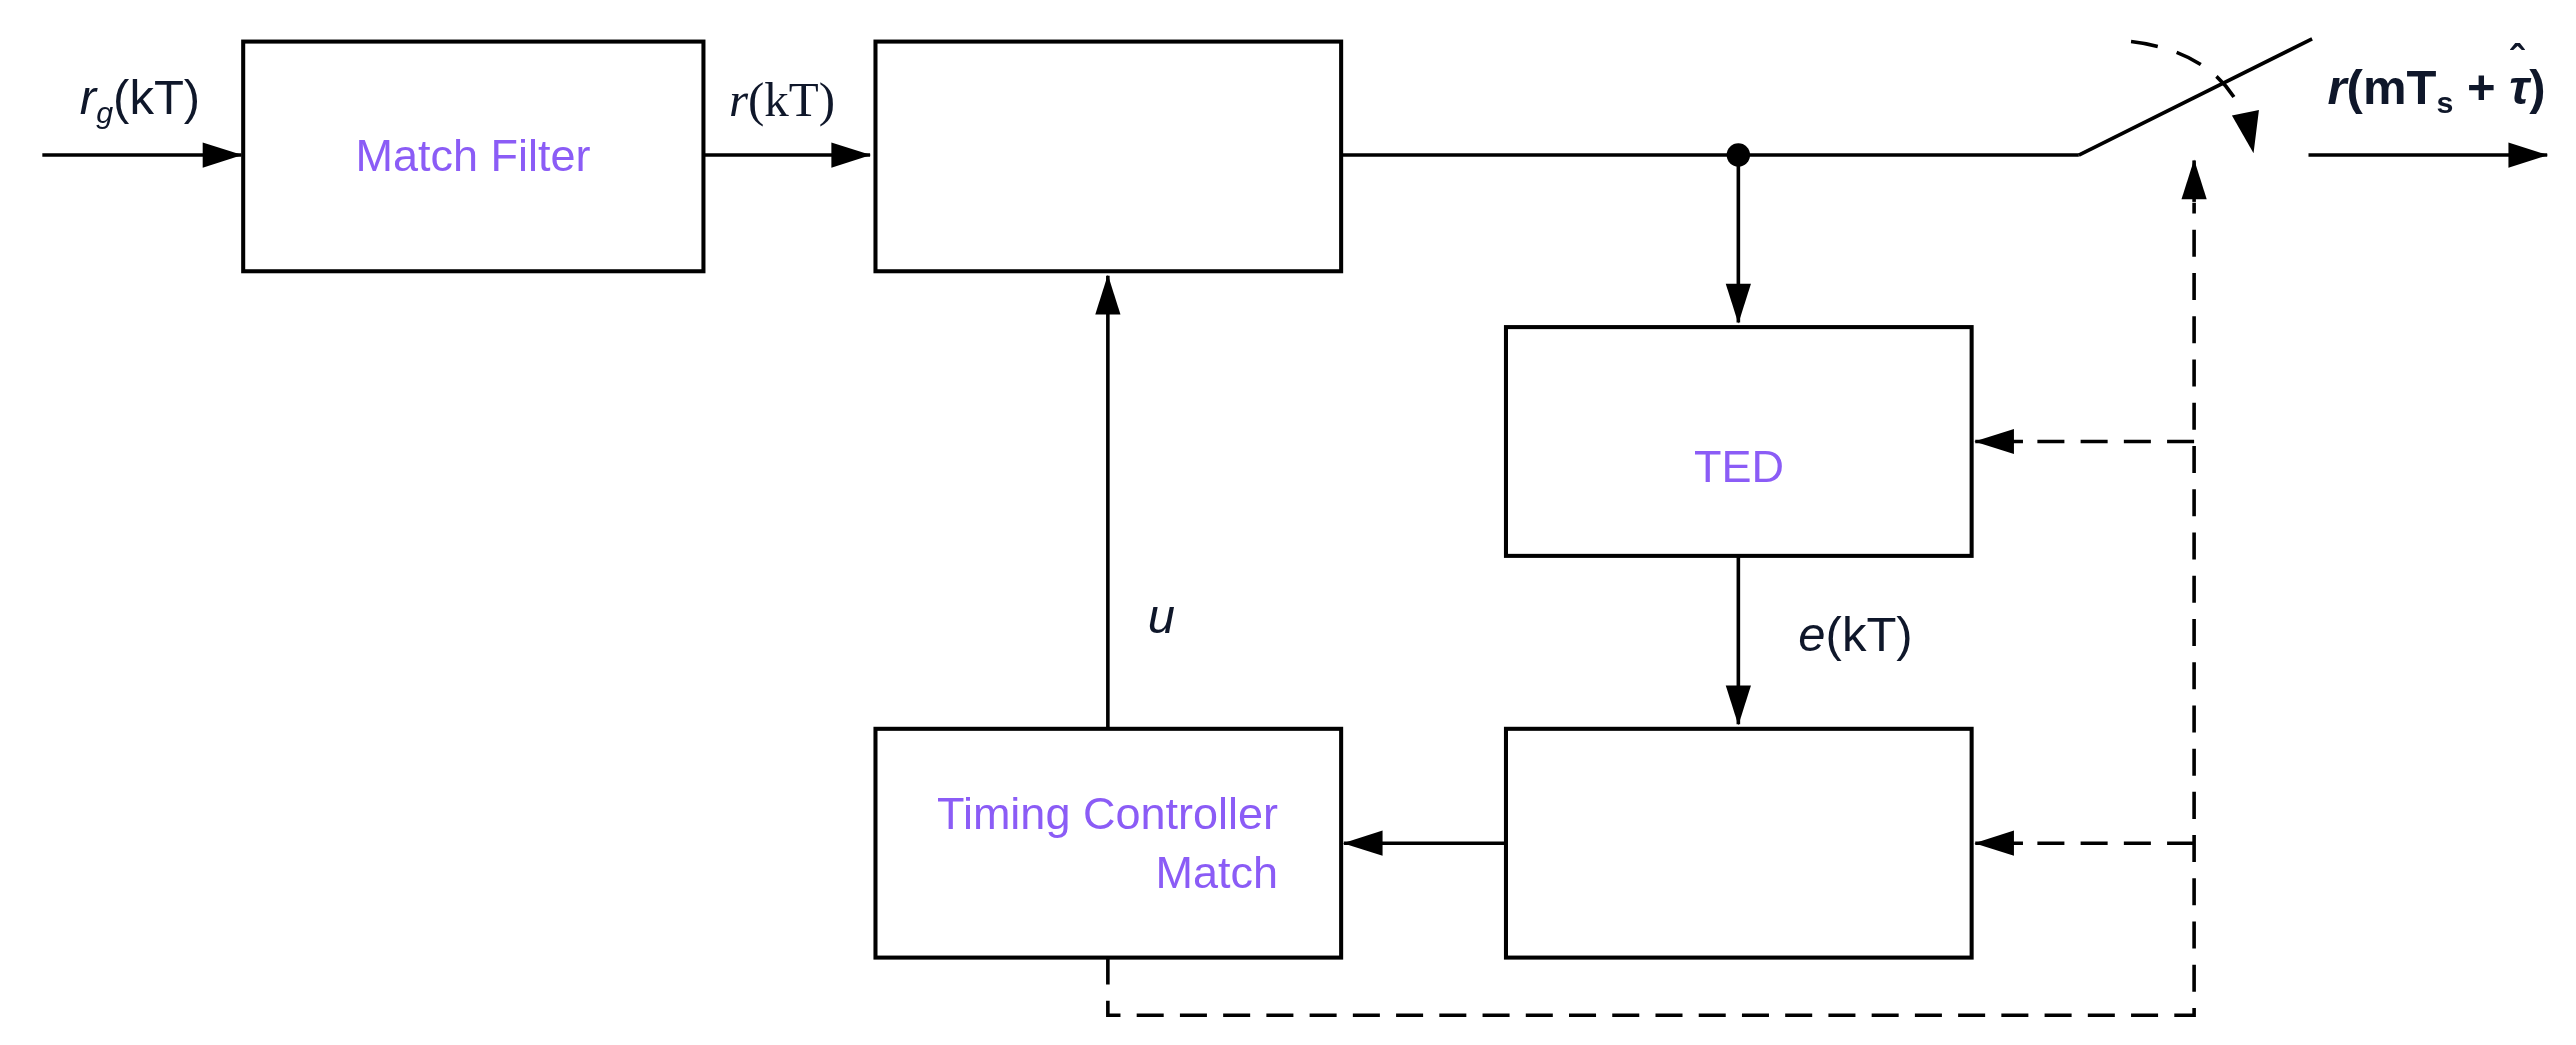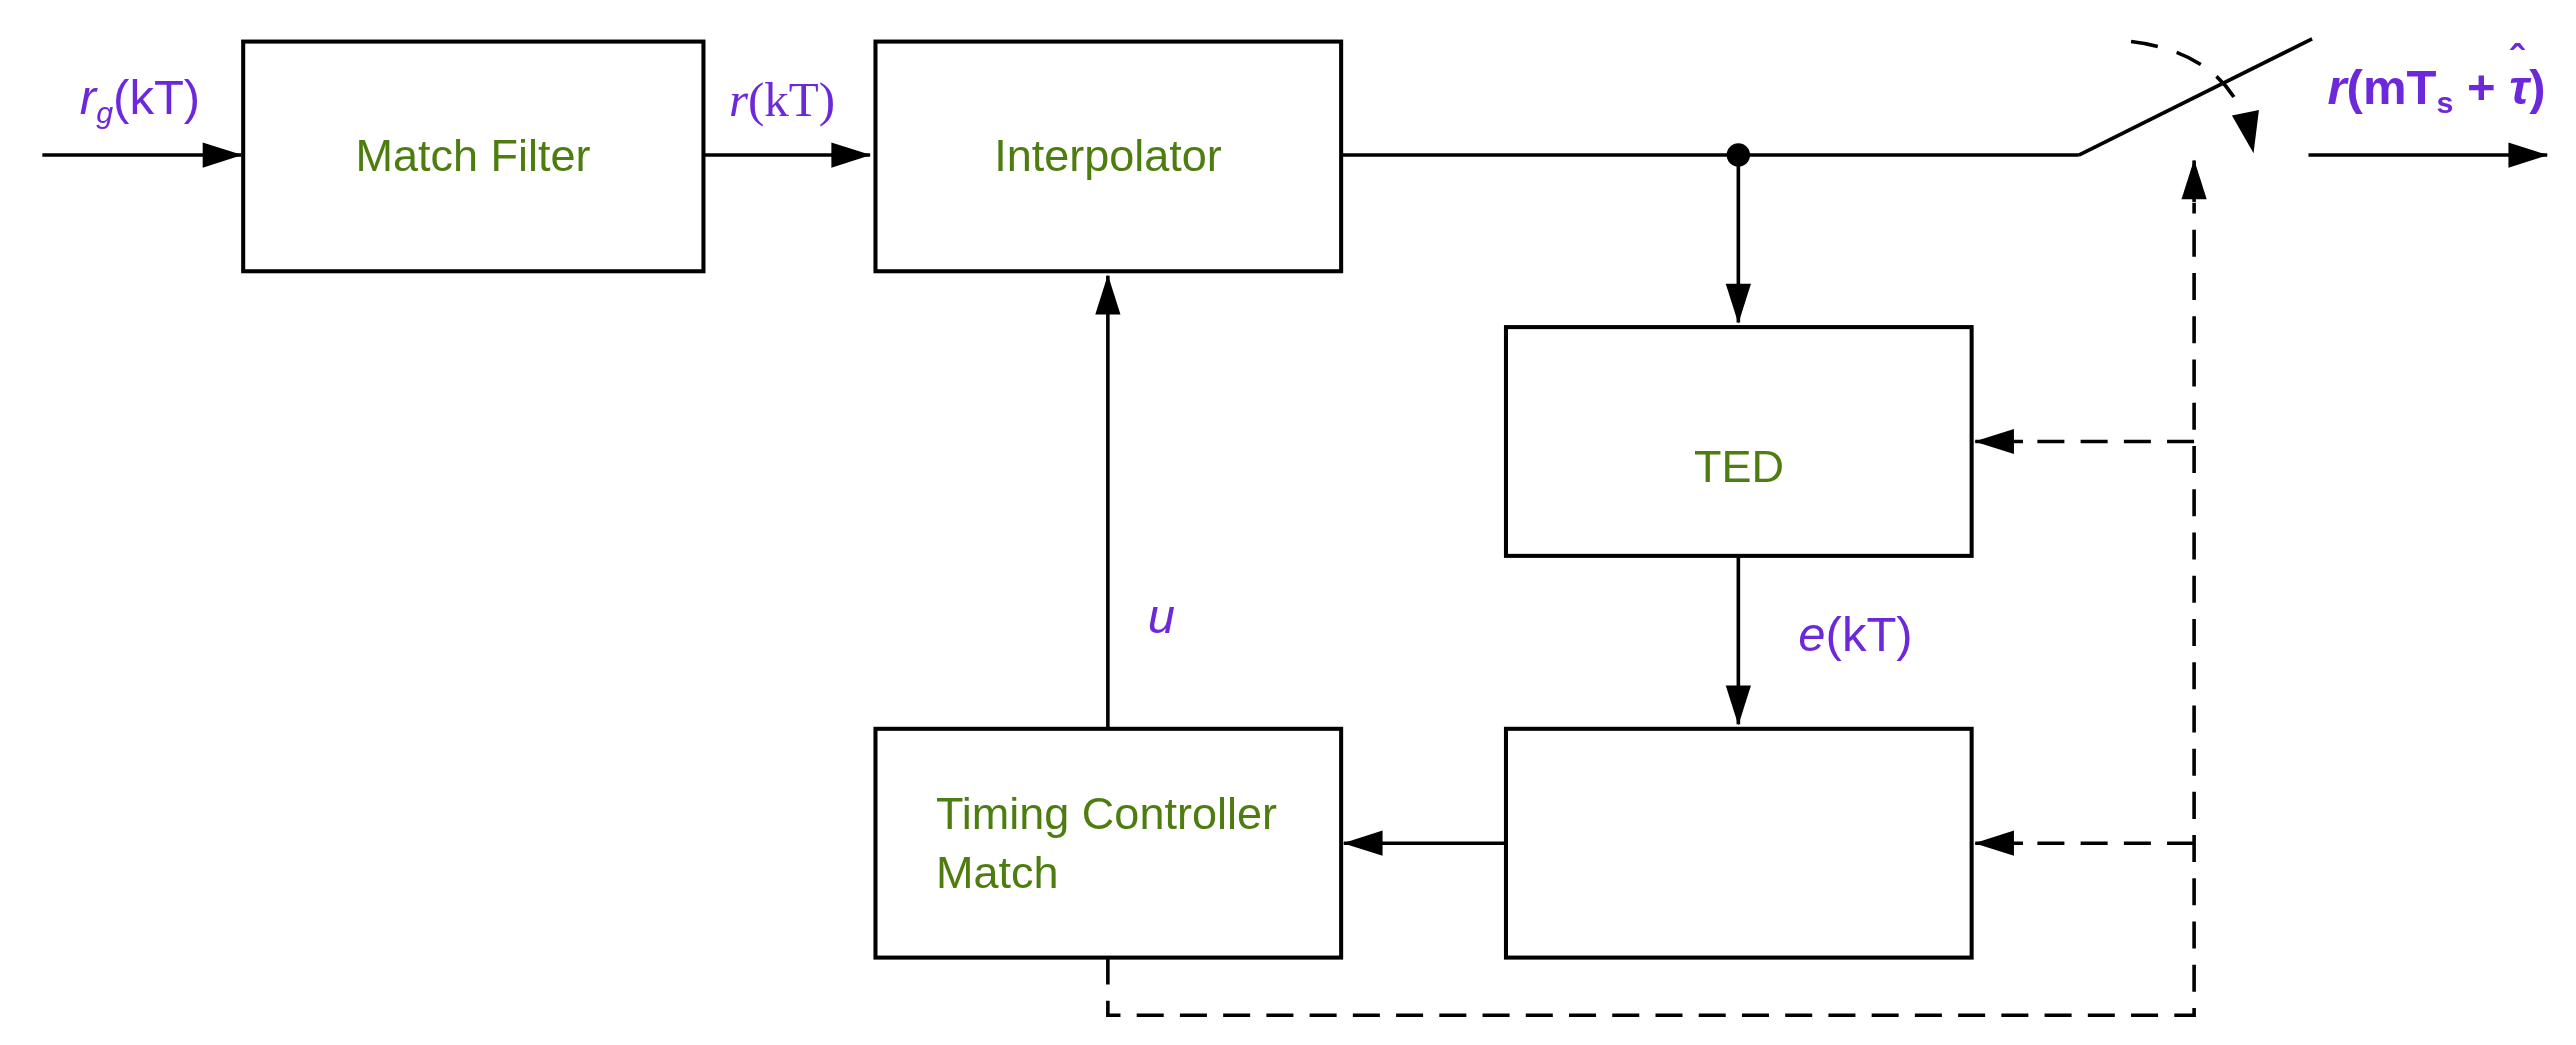--- a/index.html
+++ b/index.html
@@ -20,34 +20,34 @@
     position: absolute;
     left: 0; top: 0;
     width: 2576px;
     height: 1046px;
   }
   .block-label {
     position: absolute;
     display: flex;
     align-items: center;
     justify-content: center;
-    text-align: left;
+    text-align: right;
     font-size: 45px;
     line-height: 1.3;
-    color: #4d7c0f;
+    color: #8b5cf6;
   }
   .sig-label {
     position: absolute;
     display: flex;
     align-items: center;
     justify-content: center;
     text-align: center;
     font-size: 49px;
     line-height: 1.1;
-    color: #6d28d9;
+    color: #0f172a;
     white-space: nowrap;
   }
   .iv { font-style: italic; }
   .sub-it {
     font-size: 0.62em;
     font-style: italic;
     vertical-align: -0.28em;
   }
   .sub-up {
     font-size: 0.62em;
@@ -100,21 +100,20 @@
     <line x1="2246" y1="936" x2="2193" y2="936" stroke="#000000" stroke-width="4" marker-end="url(#arr)"></line>
 
     <rect x="270" y="46" width="511" height="255" fill="#ffffff" stroke="#000000" stroke-width="4.5"></rect>
     <rect x="972" y="46" width="517" height="255" fill="#ffffff" stroke="#000000" stroke-width="4.5"></rect>
     <rect x="1672" y="363" width="517" height="254" fill="#ffffff" stroke="#000000" stroke-width="4.5"></rect>
     <rect x="1672" y="809" width="517" height="254" fill="#ffffff" stroke="#000000" stroke-width="4.5"></rect>
     <rect x="972" y="809" width="517" height="254" fill="#ffffff" stroke="#000000" stroke-width="4.5"></rect>
   </svg>
 
   <div class="block-label" style="left:243px; top:41px; width:460px; height:230px;">Match Filter</div>
-  <div class="block-label" style="left:875px; top:41px; width:466px; height:230px;">Interpolator</div>
   <div class="block-label" style="left:1506px; top:327px; width:466px; height:281px;">TED</div>
   <div class="block-label" style="left:875px; top:729px; width:342px; height:229px; margin-left:61px;">Timing Controller Match</div>
 
   <div class="sig-label" style="left:50px; top:68px; width:180px; height:63px;">
     <span><span class="iv">r</span><span class="sub-it">g</span><span>(kT)</span></span>
   </div>
 
   <div class="sig-label" style="left:703px; top:68px; width:158px; height:63px;font-family:Liberation Serif, serif;">
     <span><span class="iv">r</span><span>(kT)</span></span>
   </div>

